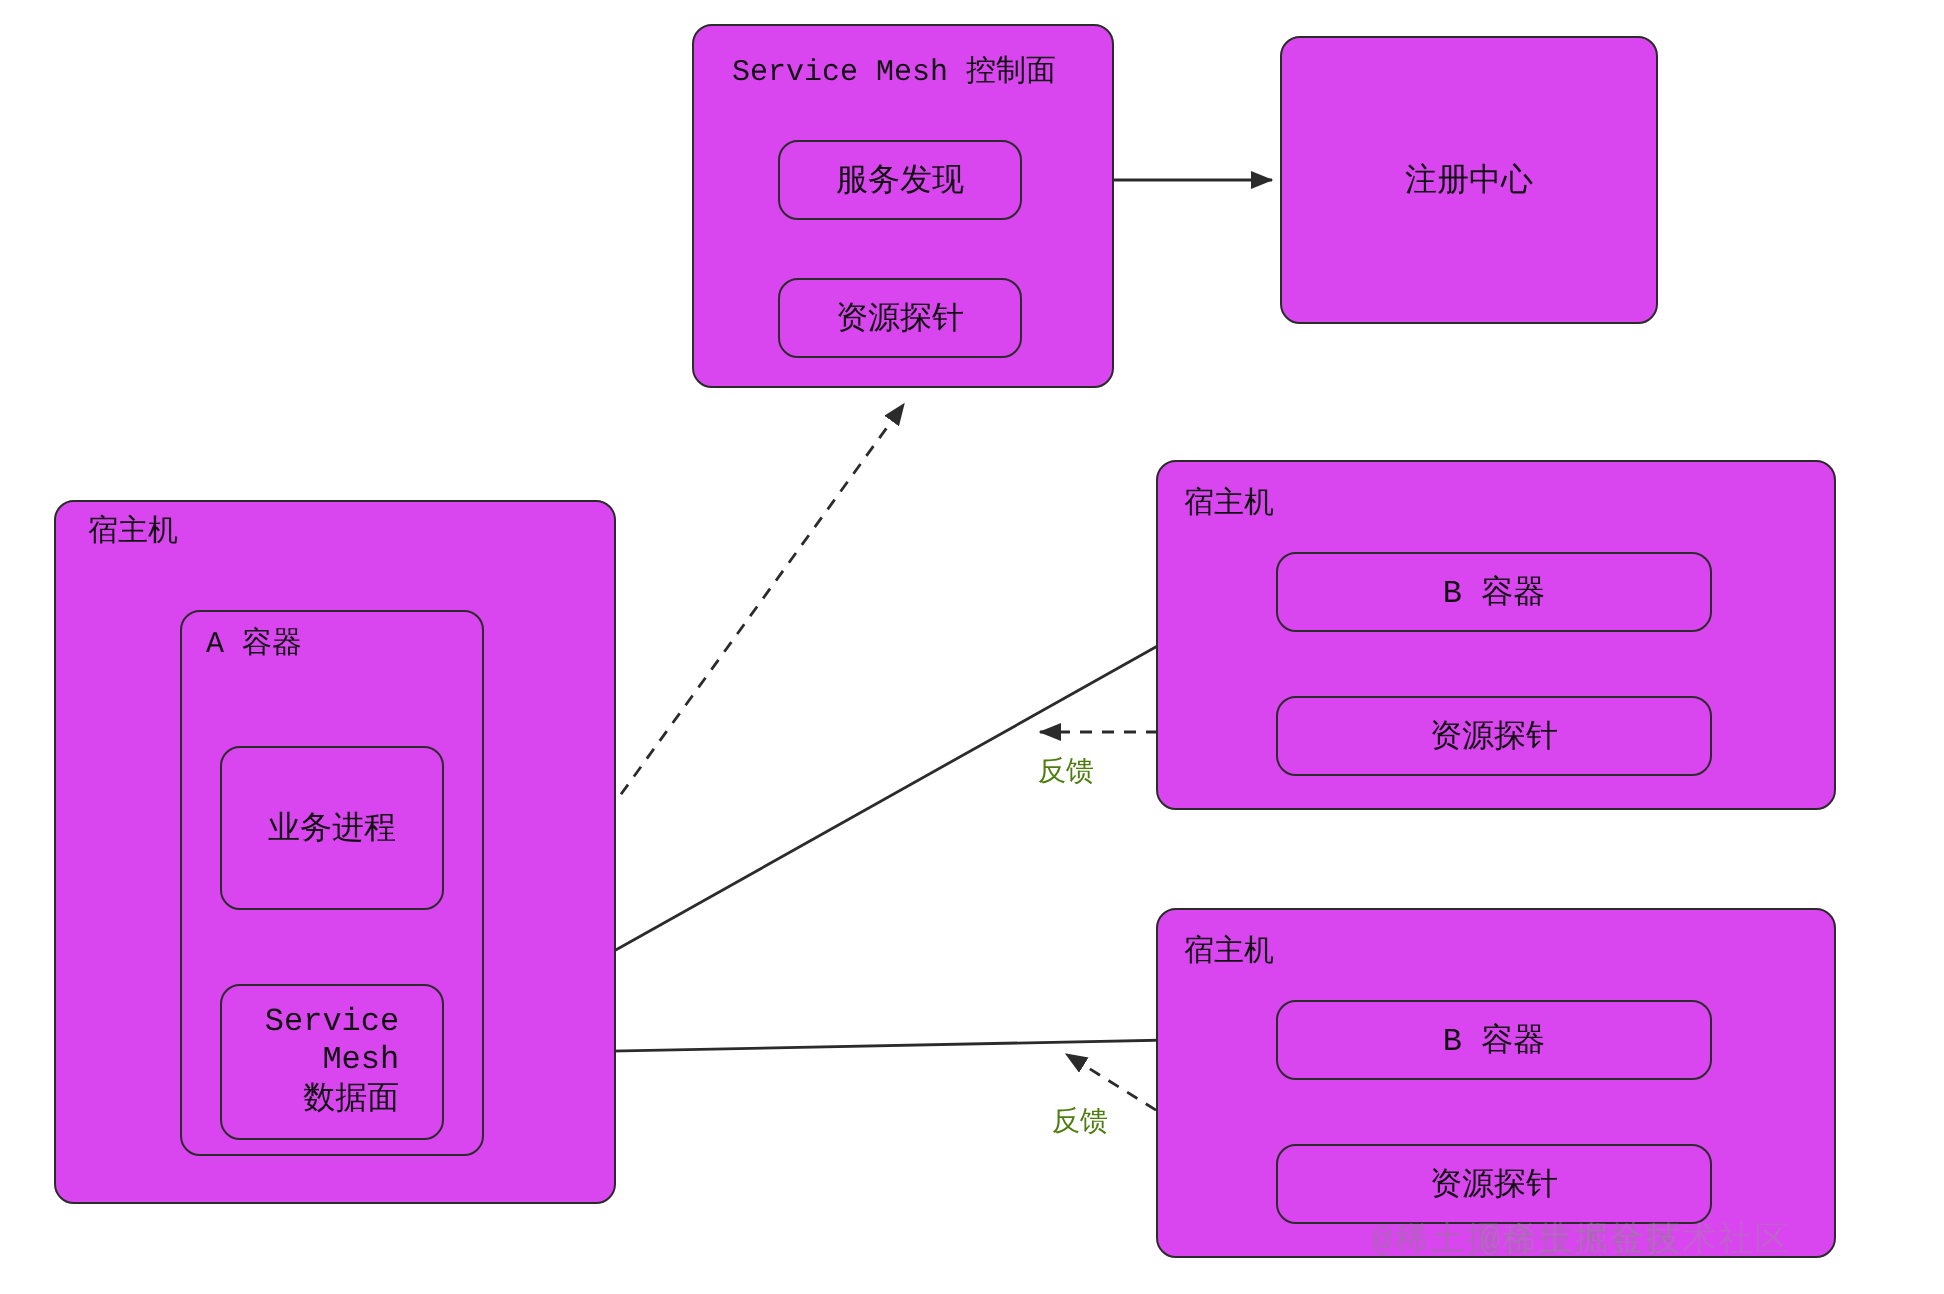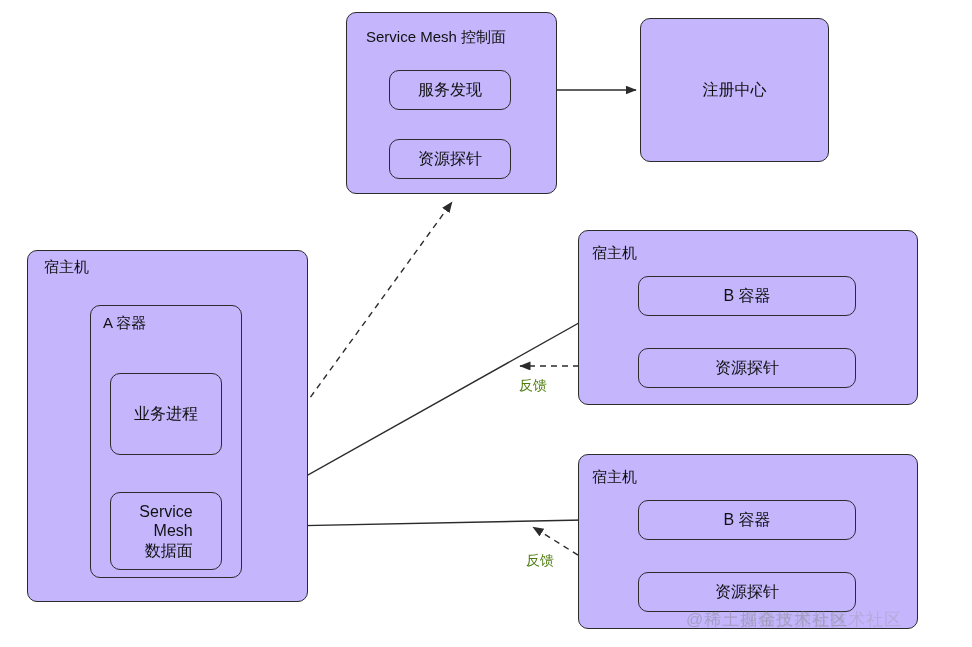--- a/index.html
+++ b/index.html
@@ -10,26 +10,27 @@
   body {
     font-family: "Liberation Sans", "DejaVu Sans", sans-serif;
     color: #111111;
   }
   #canvas {
     position: relative;
     width: 972px;
     height: 647px;
     background: #ffffff;
     overflow: hidden;
+    font-family: Liberation Mono, monospace;
   }
   .box {
     position: absolute;
     box-sizing: border-box;
     border: 1.4px solid #2b2b2b;
-    background: #c4b5fd;
+    background: #d946ef;
     border-radius: 10px;
   }
   .label {
     position: absolute;
     box-sizing: border-box;
     font-size: 15px;
     line-height: 1.25;
     color: #111111;
     white-space: pre-line;
   }

